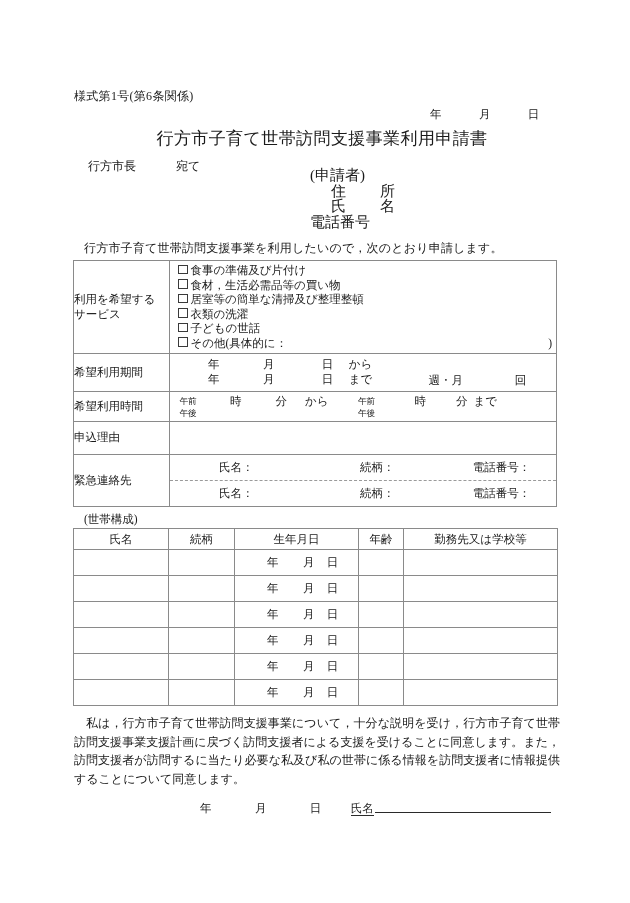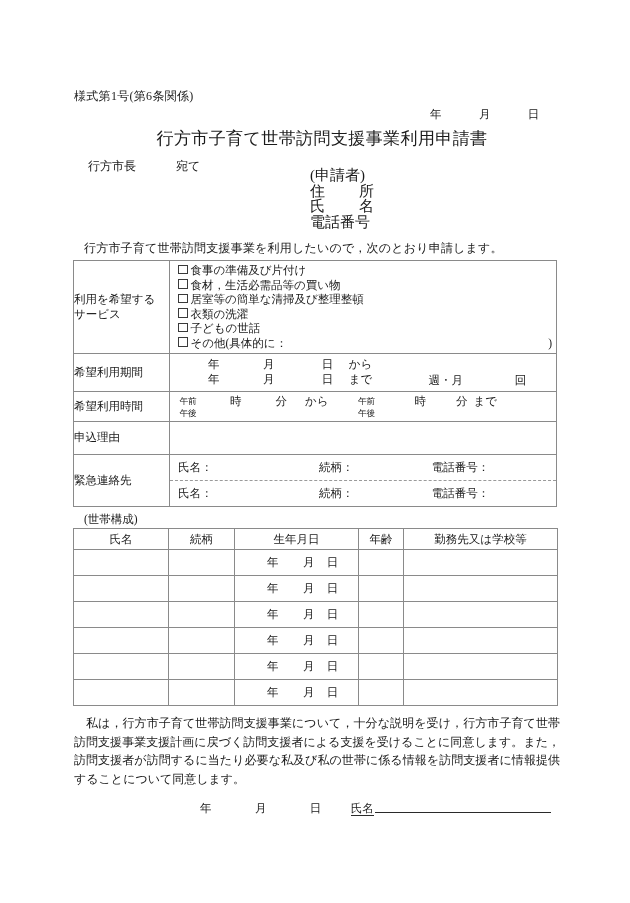--- a/index.html
+++ b/index.html
@@ -68,20 +68,21 @@
     top: 168px;
     font-size: 15px;
     line-height: 15.5px;
   }
   .applicant-block .ap-row { white-space: nowrap; }
   .applicant-block .ap-label-spread {
     display: inline-block;
     width: 64px;
     text-align: justify;
     text-align-last: justify;
+    margin-left: 21px;
   }
 
   .intro {
     position: absolute;
     left: 84px;
     top: 240px;
     font-size: 12px;
     white-space: nowrap;
     letter-spacing: 0.2px;
   }
@@ -177,21 +178,21 @@
   .t-sp7 { display: inline-block; width: 6px; }
 
   .reason-cell { height: 32px; }
 
   
   .emg-cell { padding: 0; }
   .emg-row {
     padding: 5px 0 5px 8px;
     white-space: nowrap;
   }
-  .emg-row .e-name { display: inline-block; width: 138px; }
+  .emg-row .e-name { display: inline-block; width: 138px; margin-left: 41px; }
   .emg-row .e-rel  { display: inline-block; width: 110px; }
   .emg-divider {
     border-top: 1px dashed #9a9a9a;
     margin: 0;
     height: 0;
   }
 
   
   .household-caption {
     position: absolute;

